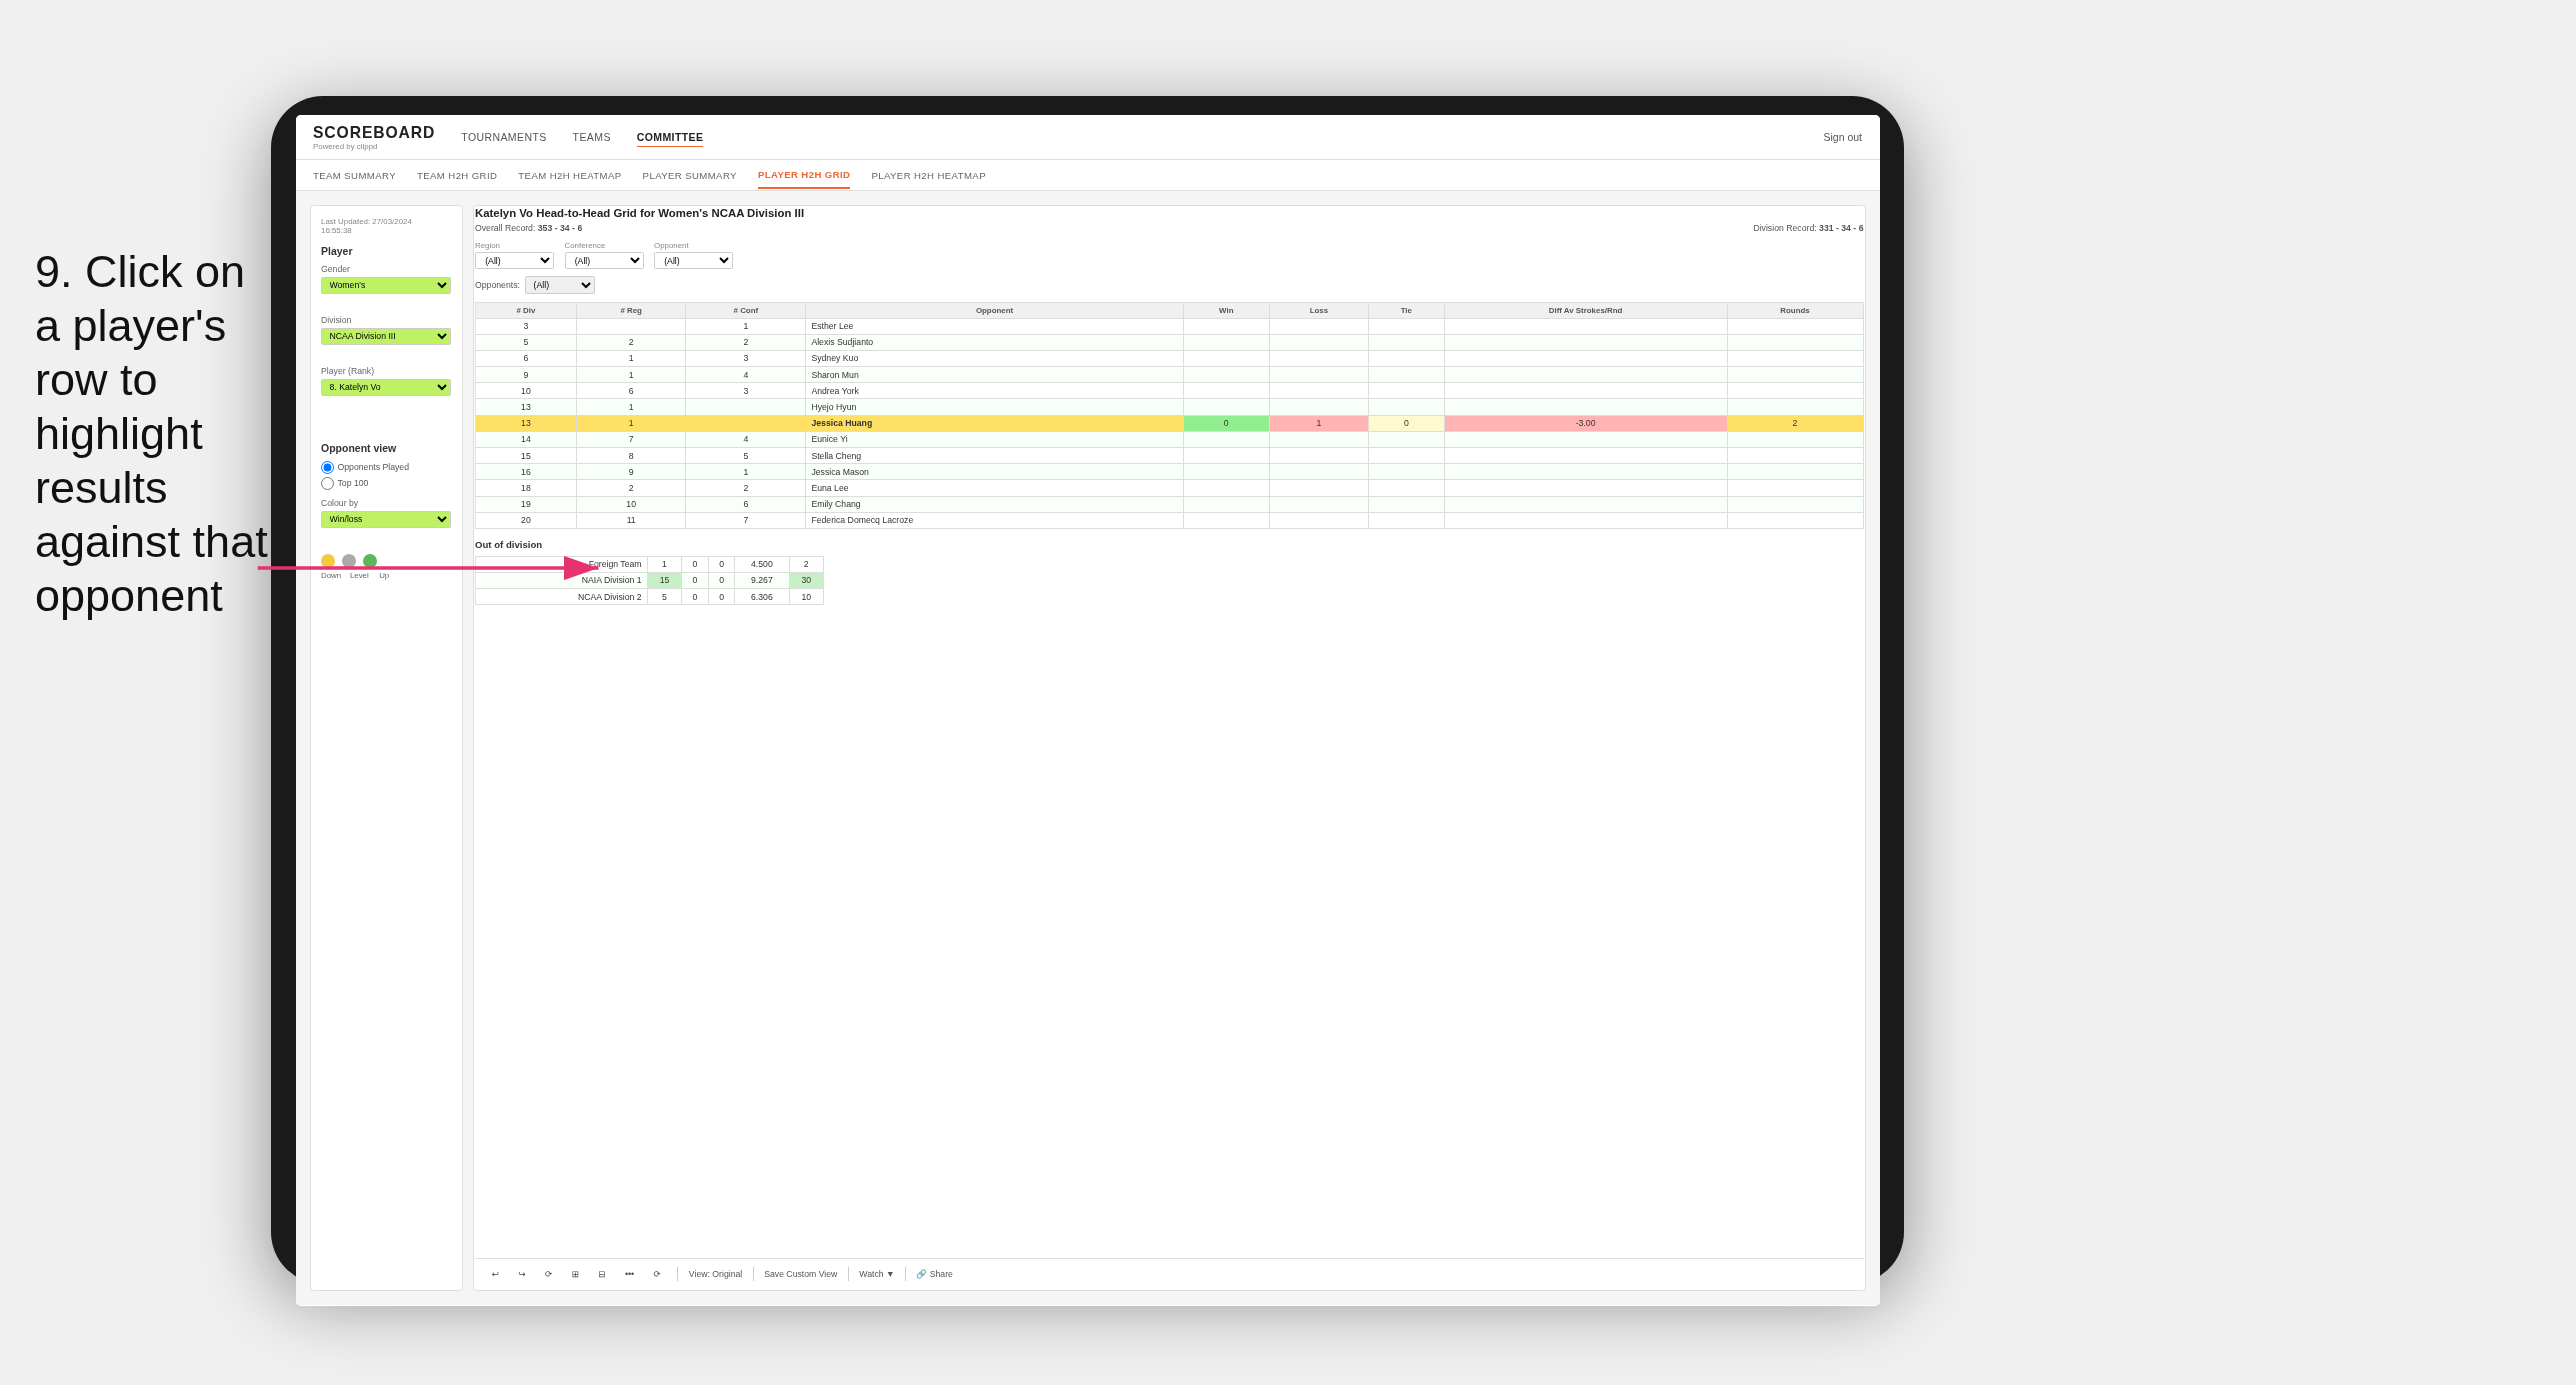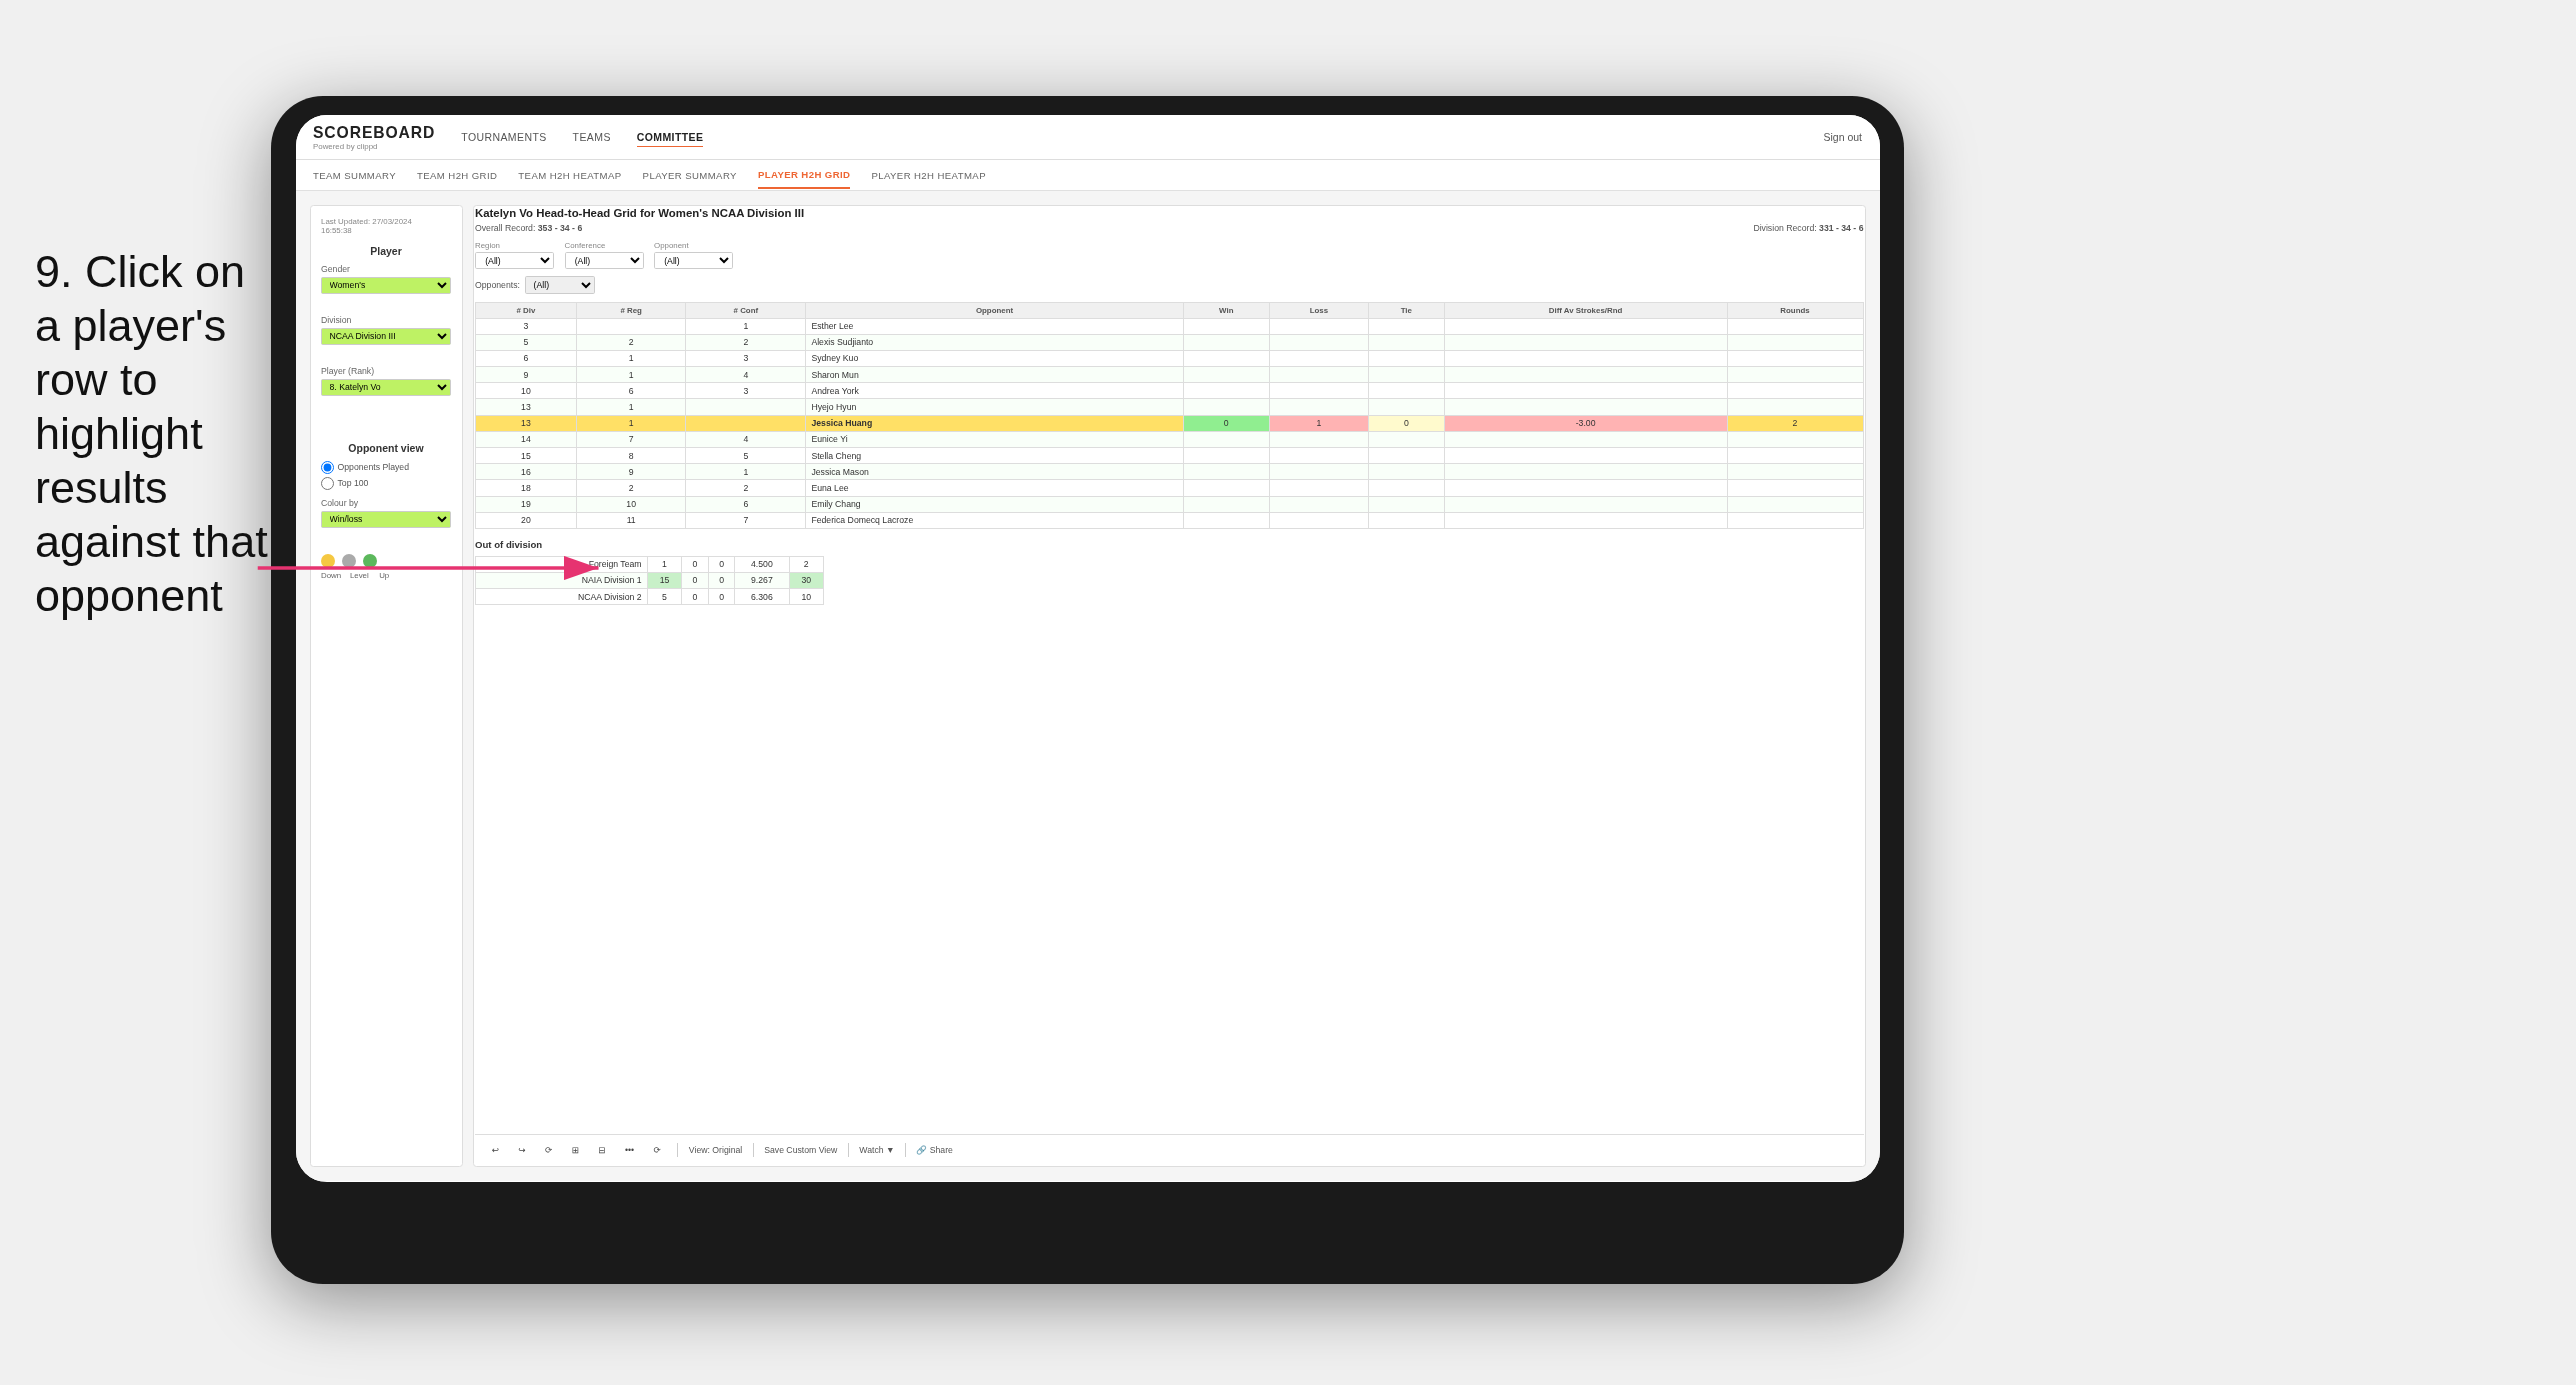--- a/index.html
+++ b/index.html
@@ -22,23 +22,23 @@
       background: #1a1a1a;
       border-radius: 52px;
       box-shadow: 0 17.5px 70px rgba(0,0,0,0.4);
     }
 
     .tablet-screen {
       position: absolute;
       left: 24.5px;
       top: 19px;
       width: 1584px;
-      height: 1067px;
+      height: 1191px;
       background: #fff;
-      border-radius: 31px;
+      border-radius: 5px;
       overflow: hidden;
     }
 
     
     .annotation {
       position: absolute;
       left: 35px;
       top: 245px;
       width: 245px;
       font-size: 45px;
@@ -154,21 +154,20 @@
       font-size: 7.9px;
       color: #888;
       margin-bottom: 10.5px;
     }
 
     .sidebar-section-title {
       font-size: 10.5px;
       font-weight: bold;
       color: #333;
       margin-bottom: 7px;
-      text-align: center;
     }
 
     .sidebar-label {
       font-size: 8.7px;
       color: #666;
       margin-bottom: 2.6px;
     }
 
     .sidebar-select {
       width: 100%;

